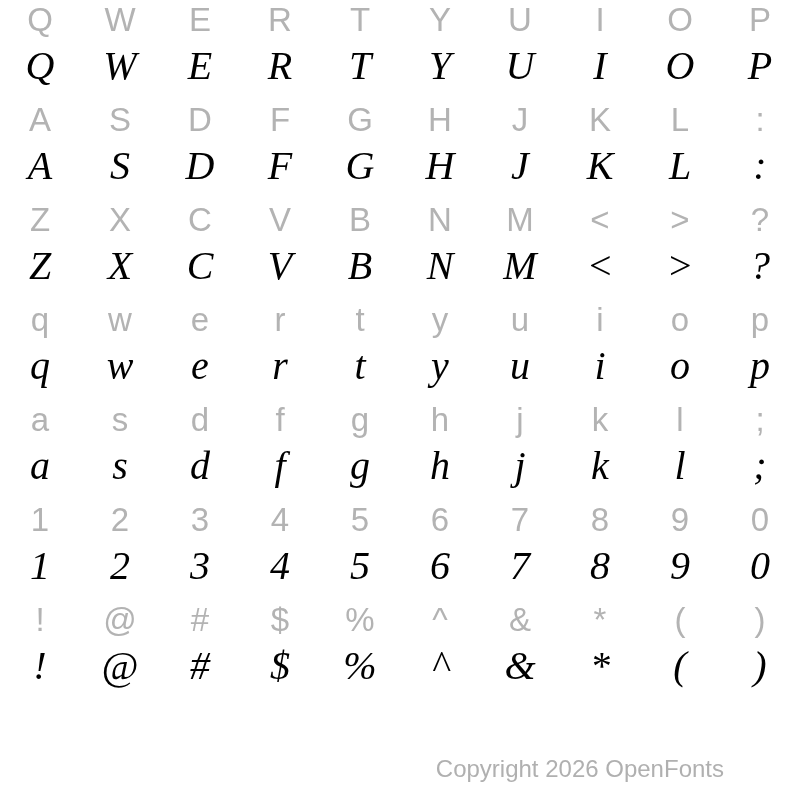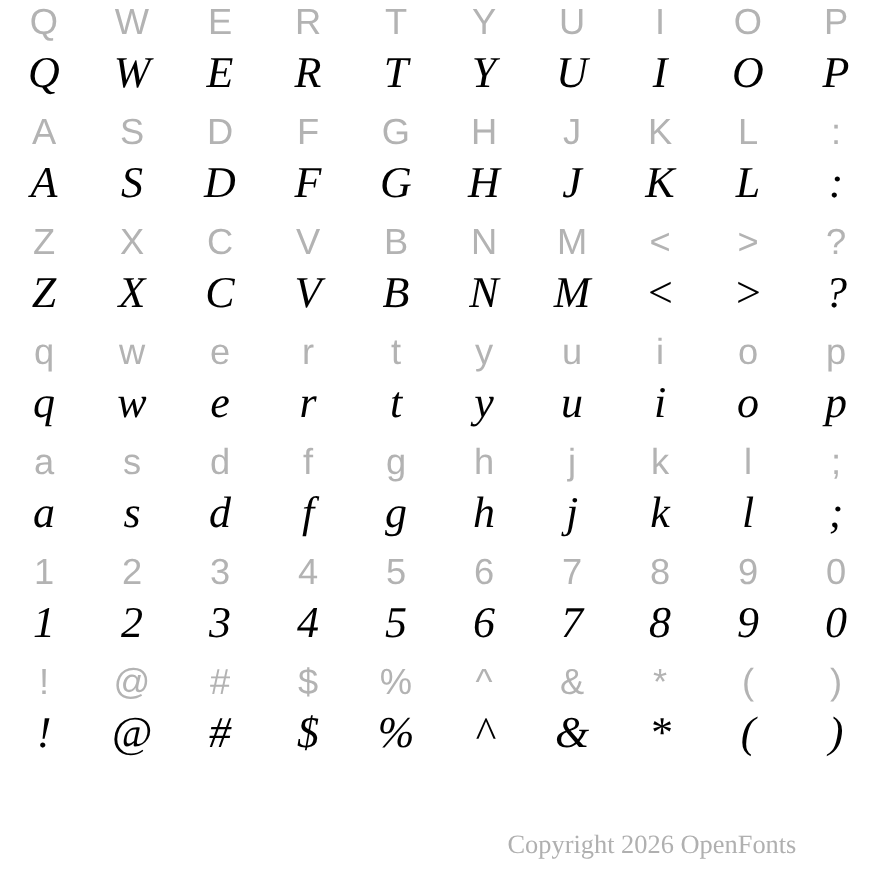--- a/index.html
+++ b/index.html
@@ -39,21 +39,21 @@
   }
   .glyph-cell {
     display: inline-block;
     width: 80px;
     text-align: center;
   }
   .footer-copyright {
     position: absolute;
     top: 755px;
     right: 76px;
-    font-family: Liberation Serif, serif;
+    font-family: Liberation Sans, sans-serif;
     font-size: 24px;
     color: #b0b0b0;
   }
 </style>
 </head>
 <body>
 
 <div id="canvas">
   <div id="rows-container">
       <div class="glyph-row reference" style="top: 0px;"><span class="glyph-cell">Q</span><span class="glyph-cell">W</span><span class="glyph-cell">E</span><span class="glyph-cell">R</span><span class="glyph-cell">T</span><span class="glyph-cell">Y</span><span class="glyph-cell">U</span><span class="glyph-cell">I</span><span class="glyph-cell">O</span><span class="glyph-cell">P</span></div>

